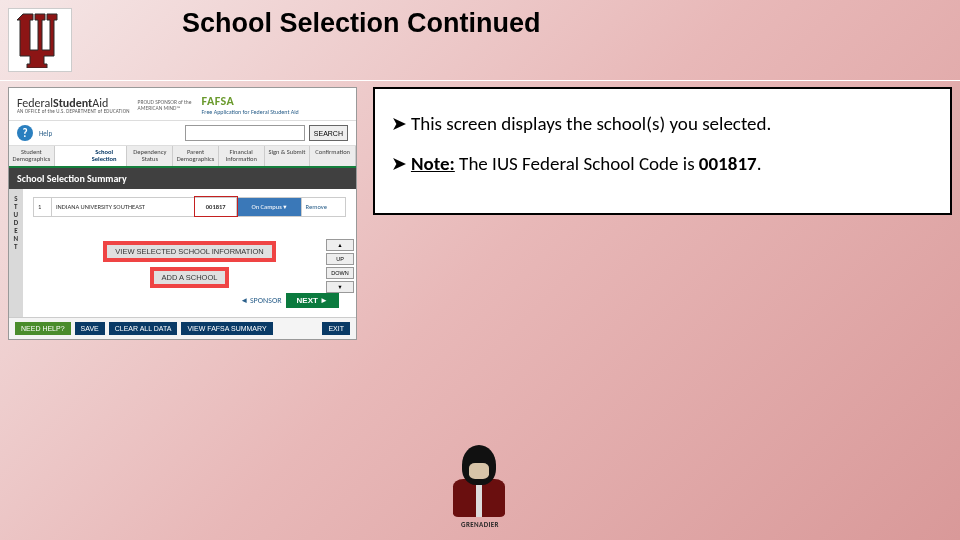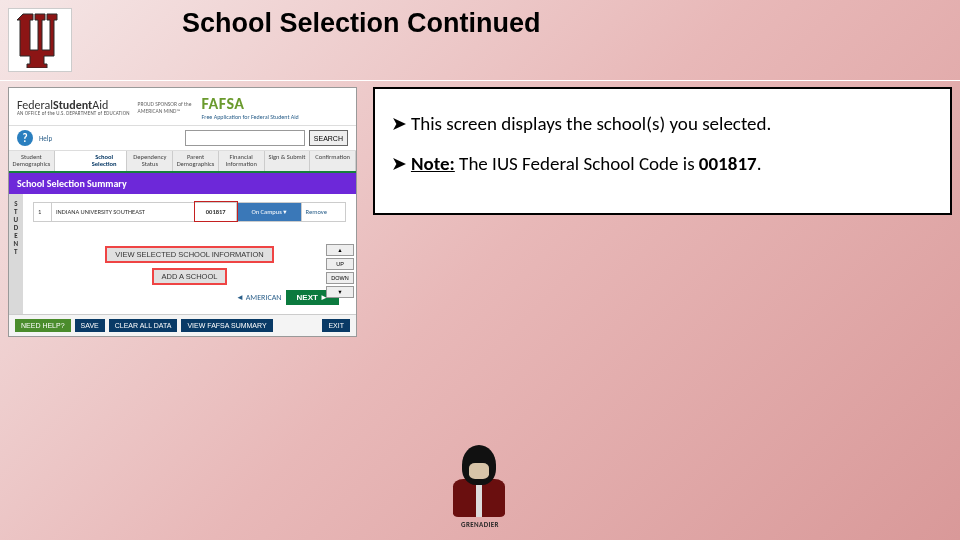--- a/index.html
+++ b/index.html
@@ -63,21 +63,21 @@
   .fsa-logo {
     display: flex;
     flex-direction: column;
     line-height: 1;
   }
   .fsa-main { font-size: 12px; font-weight: 300; color: #333; }
   .fsa-main b { font-weight: 700; }
   .fsa-sub { font-size: 5px; color: #555; letter-spacing: 0.2px; }
   .sponsor { font-size: 5.5px; color: #666; line-height: 1.1; width: 56px; }
   .fafsa-brand { display:flex; flex-direction:column; }
-  .fafsa-word { font-size: 16px; font-weight: 700; color: #6a9a2d; letter-spacing: 0.5px; }
+  .fafsa-word { font-size: 12px; font-weight: 700; color: #6a9a2d; letter-spacing: 0.5px; }
   .fafsa-sub { font-size: 6px; color: #2a5f8a; }
   .fafsa-row2 {
     display: flex;
     align-items: center;
     padding: 4px 8px;
     border-bottom: 1px solid #ddd;
     gap: 6px;
   }
   .help-icon {
     width: 16px; height: 16px; border-radius: 50%;
@@ -103,21 +103,21 @@
     text-align: center;
     font-size: 6.5px;
     line-height: 1.05;
     padding: 3px 1px;
     color: #444;
     background: #ececec;
     border-right: 1px solid #ccc;
   }
   .tab.active { background: #fff; font-weight: 700; color: #093a66; padding-left: 28px; }
   .section-header {
-    background: #6d28d9;
+    background: #404040;
     color: #fff;
     font-size: 10px;
     font-weight: 700;
     padding: 4px 8px;
   }
   .content-area {
     display: flex;
   }
   .vstrip {
     width: 14px;
@@ -184,21 +184,21 @@
     margin: 24px 0 6px 0;
     display: flex;
     flex-direction: column;
     gap: 5px;
     align-items: center;
   }
   .gray-btn {
     font-size: 7.5px;
     padding: 2px 8px;
     background: #e0e0e0;
-    border: 2px solid #ef4444;
+    border: 4px solid #ef4444;
     color: #333;
   }
   .nav-row {
     display: flex;
     justify-content: flex-end;
     gap: 5px;
     padding-right: 8px;
     padding-bottom: 4px;
   }
   .prev-link {
@@ -371,21 +371,21 @@
           <button>▲</button>
           <button>UP</button>
           <button>DOWN</button>
           <button>▼</button>
         </div>
         <div class="action-buttons">
           <button class="gray-btn">VIEW SELECTED SCHOOL INFORMATION</button>
           <button class="gray-btn">ADD A SCHOOL</button>
         </div>
         <div class="nav-row">
-          <span class="prev-link">◄ AMERICAN</span>
+          <span class="prev-link">◄ SPONSOR</span>
           <button class="next-btn">NEXT ►</button>
         </div>
       </div>
     </div>
     <div class="bottom-bar">
       <button class="bb-green">NEED HELP?</button>
       <button class="bb-blue">SAVE</button>
       <button class="bb-blue">CLEAR ALL DATA</button>
       <button class="bb-blue">VIEW FAFSA SUMMARY</button>
       <button class="bb-blue" style="margin-left:auto">EXIT</button>

